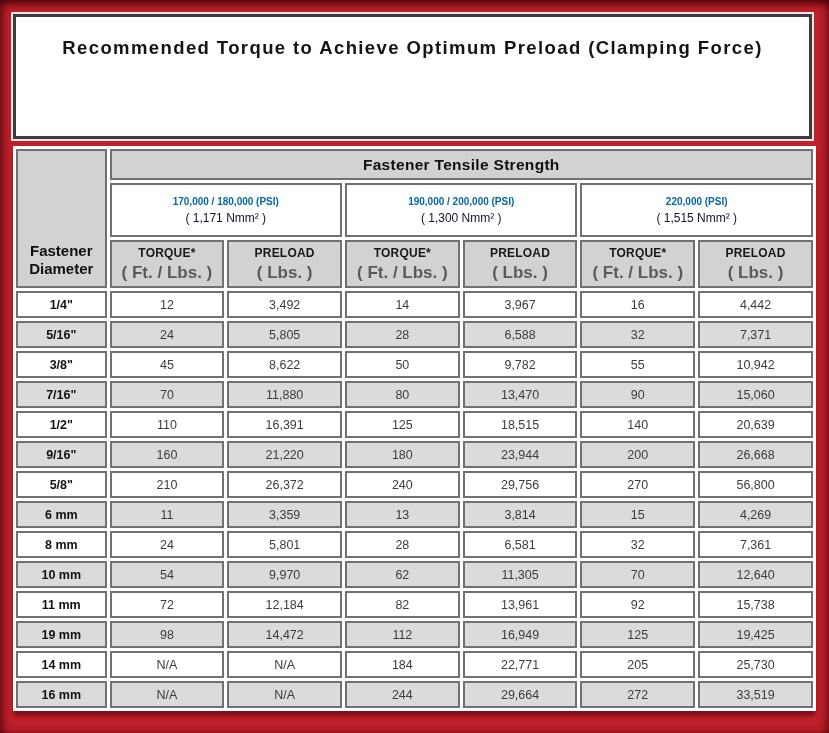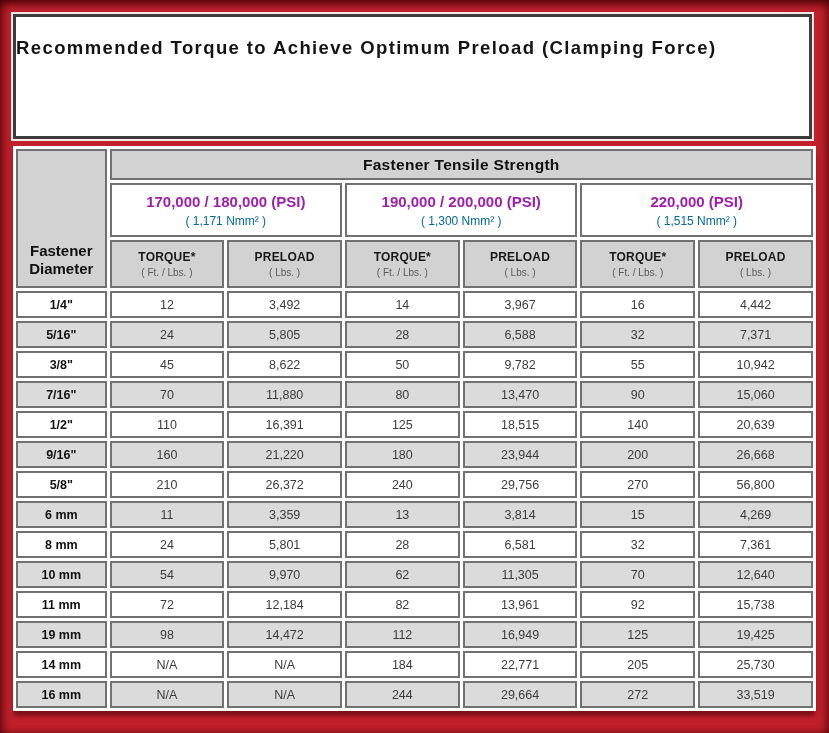--- a/index.html
+++ b/index.html
@@ -19,21 +19,21 @@
       inset -10px 0 9px -7px rgba(52,0,3,.55),
       inset 0 -8px 9px -7px rgba(52,0,3,.45);
   }
 
   
   .title-panel {
     position:absolute; left:13px; top:14px; width:799px; height:125px;
     background:#ffffff;
     border:3px solid #3c3c3c;
     box-shadow:0 0 0 2px rgba(255,255,255,.9);
-    text-align:left;
+    text-align:center;
     padding-top:19px;
   }
   .title-line {
     font-size:18.5px; font-weight:bold; color:#141414;
     letter-spacing:1.4px; line-height:1.3;
   }
   .title-line .reg {
     font-size:11px; vertical-align:super; letter-spacing:0;
   }
   .note-text {
@@ -48,25 +48,25 @@
     box-shadow:0 6px 4px -1px rgba(70,4,8,.55);
   }
   th, td {
     border:2px solid #717171;
     text-align:center; vertical-align:middle;
     padding:0 2px;
   }
   thead th { background:#d2d2d2; }
   th.group-h { height:31px; font-size:15.5px; font-weight:bold; color:#101010; letter-spacing:.3px; }
   th.psi-h   { height:54px; background:#ffffff; }
-  .psi-main  { font-size:15px; font-weight:bold; color:#a21caf; }
-  .psi-sub   { font-size:12px; font-weight:normal; color:#0369a1; margin-top:4px; }
+  .psi-main  { font-size:10px; font-weight:bold; color:#0369a1; }
+  .psi-sub   { font-size:12px; font-weight:normal; color:#0f172a; margin-top:4px; }
   th.col-h   { height:48px; }
   .colh-main { font-size:12px; font-weight:bold; color:#181818; letter-spacing:.2px; }
-  .colh-sub  { font-size:10px; font-weight:normal; color:#5a5a5a; margin-top:3px; }
+  .colh-sub  { font-size:17px; font-weight:bold; color:#5a5a5a; margin-top:3px; }
   th.corner {
     vertical-align:bottom; padding-bottom:7px;
     font-size:15px; font-weight:bold; color:#101010; line-height:1.25;
   }
   tbody th, tbody td { height:27px; }
   tbody th.diam { font-size:12.5px; font-weight:bold; color:#121212; }
   tbody td { font-size:12.5px; color:#3c3c3c; }
   tbody tr:nth-child(odd)  th, tbody tr:nth-child(odd)  td { background:#ffffff; }
   tbody tr:nth-child(even) th, tbody tr:nth-child(even) td { background:#dbdbdb; }
 </style>

